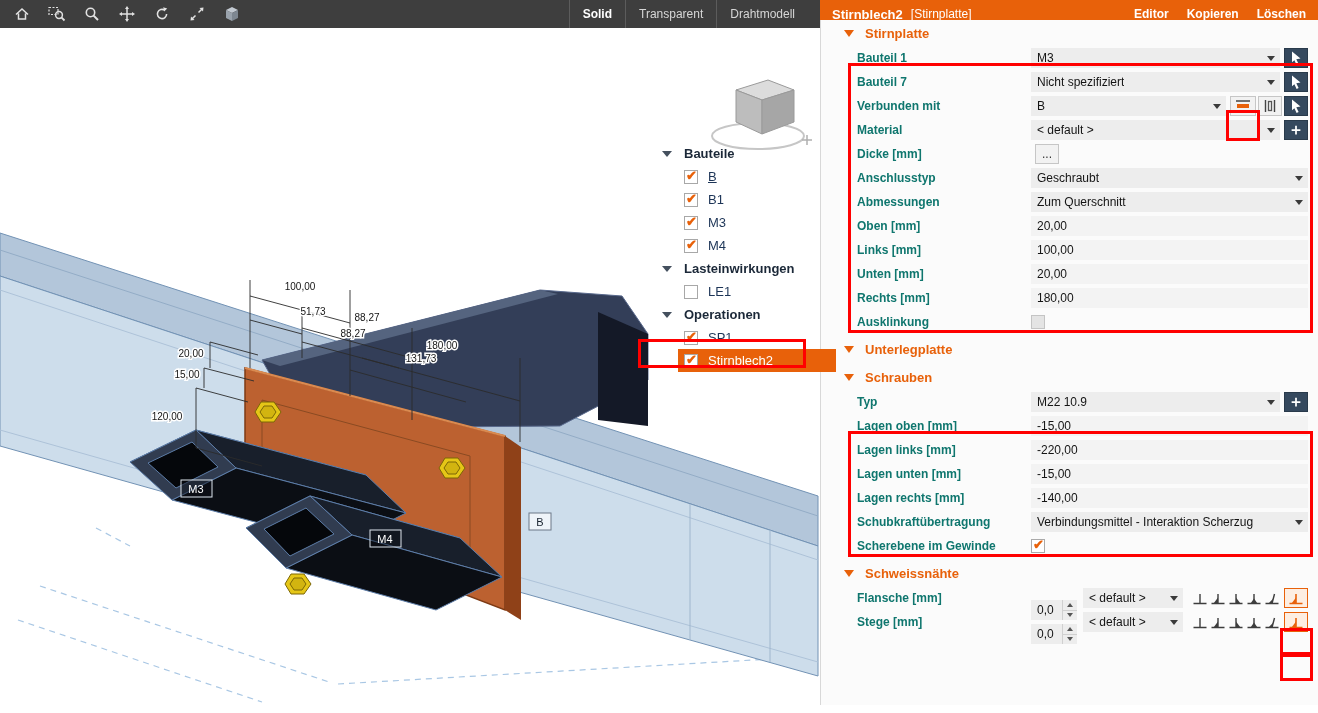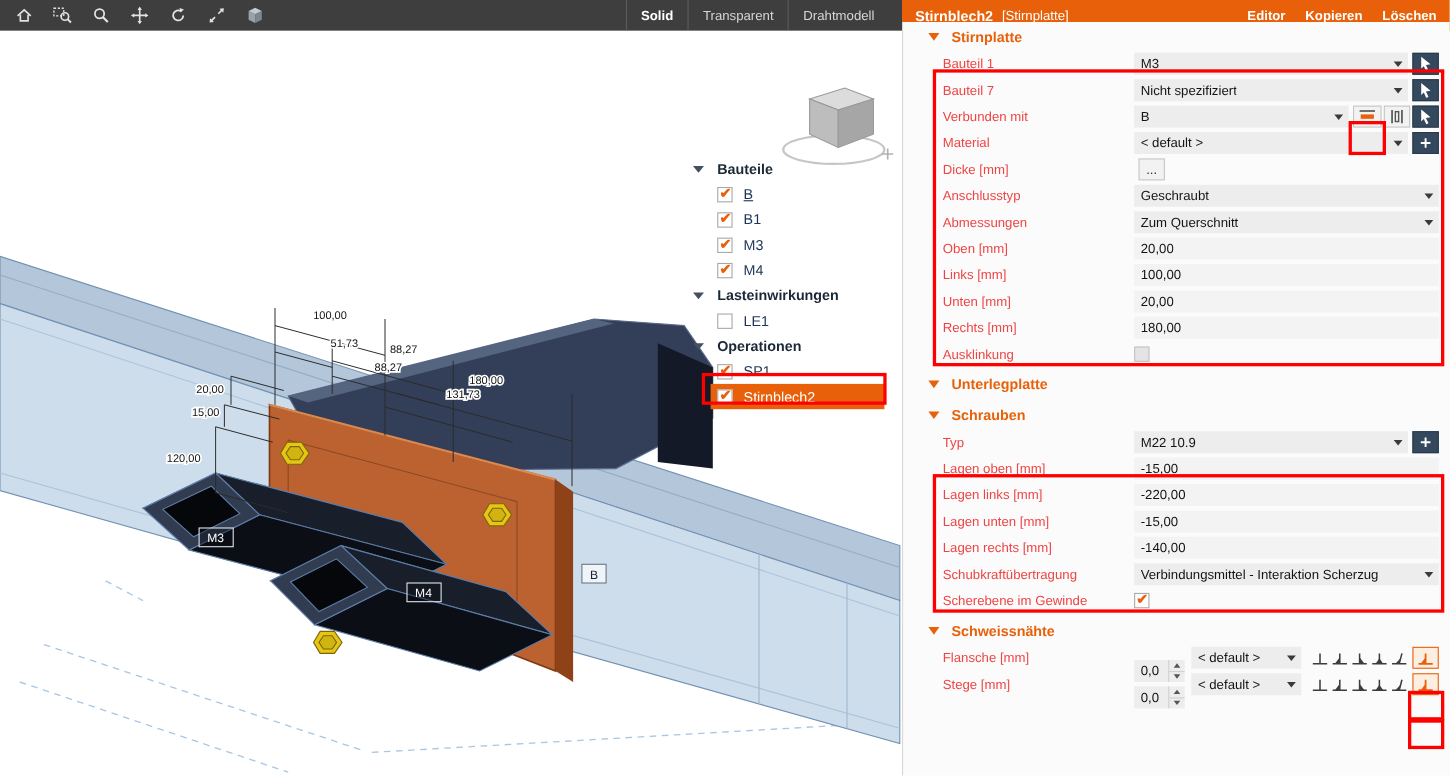--- a/index.html
+++ b/index.html
@@ -18,41 +18,41 @@
   .panel-title { font-weight:bold; font-size:13px; }
   .panel-subtitle { font-size:12px; margin-left:8px; }
   .panel-actions { margin-left:auto; display:flex; gap:18px; font-weight:bold; font-size:12px; }
   .panel-actions span { cursor:pointer; }
 
   
   .viewport { position:absolute; left:0; top:28px; width:820px; height:685px; background:#ffffff; }
   .scene { width:820px; height:685px; display:block; }
 
   
-  .tree { position:absolute; left:620px; top:142px; width:200px; z-index:5; }
+  .tree { position:absolute; left:652px; top:142px; width:200px; z-index:5; }
   .theader { display:flex; align-items:center; height:23px; gap:12px; padding-left:10px; }
   .texp { width:0; height:0; border-left:5px solid transparent; border-right:5px solid transparent; border-top:6px solid #44505e; }
   .tglabel { font-size:13px; font-weight:bold; color:#1b2838; }
   .titem { display:flex; align-items:center; height:23px; gap:10px; padding-left:32px; }
   .titem.selected { margin-left:26px; padding-left:6px; width:158px; background:#e8610a; }
   .tcheck { width:14px; height:14px; background:#fff; border:1px solid #a8a8a8; position:relative; flex:none; }
   .tcheck.checked::after { content:"\2714"; position:absolute; left:1px; top:-3px; font-size:13px; font-weight:bold; color:#e8610a; }
   .tname { font-size:13px; color:#1d3557; }
   .titem.selected .tname { color:#fff; }
   .u { text-decoration:underline; }
 
   
   .panel { position:absolute; left:820px; top:20px; width:498px; height:685px; background:#fbfbfb; border-left:1px solid #d8d8d8; overflow:hidden; }
   .sec { display:flex; align-items:center; height:26px; padding-left:23px; gap:11px; }
   .sec.mt { margin-top:2px; }
   .tri { width:0; height:0; border-left:5px solid transparent; border-right:5px solid transparent; border-top:7px solid #e8610a; }
   .stitle { color:#e8610a; font-weight:bold; font-size:13px; }
 
   .prow { display:flex; align-items:center; height:24px; padding-left:36px; padding-right:10px; }
-  .plabel { flex:0 0 174px; font-size:12px; color:#ef4444; white-space:nowrap; }
+  .plabel { flex:0 0 174px; font-size:12px; color:#0f766e; white-space:nowrap;font-weight:bold; }
   .ctrl { height:20px; background:#ededed; display:flex; align-items:center; font-size:12px; color:#141414; padding-left:6px; padding-right:5px; }
   .ctrl .val { white-space:nowrap; overflow:hidden; }
   .field { background:#f3f3f3; }
   .dar { margin-left:auto; width:0; height:0; border-left:4px solid transparent; border-right:4px solid transparent; border-top:5px solid #3a3a3a; flex:none; }
   .w-full { width:278px; } .w-250 { width:250px; } .w-196 { width:196px; } .w-100 { width:100px; } .w-46 { width:46px; padding-right:0;margin-top:24px; }
   .spins { margin-left:auto; width:15px; height:100%; border-left:1px solid #d0d0d0; display:flex; flex-direction:column; flex:none; cursor:pointer; }
   .spins i { flex:1; display:flex; align-items:center; justify-content:center; }
   .spins i.dn { border-top:1px solid #d0d0d0; }
   .spins i.up::after { content:""; border-left:3.5px solid transparent; border-right:3.5px solid transparent; border-bottom:4px solid #555; }
   .spins i.dn::after { content:""; border-left:3.5px solid transparent; border-right:3.5px solid transparent; border-top:4px solid #555; }

